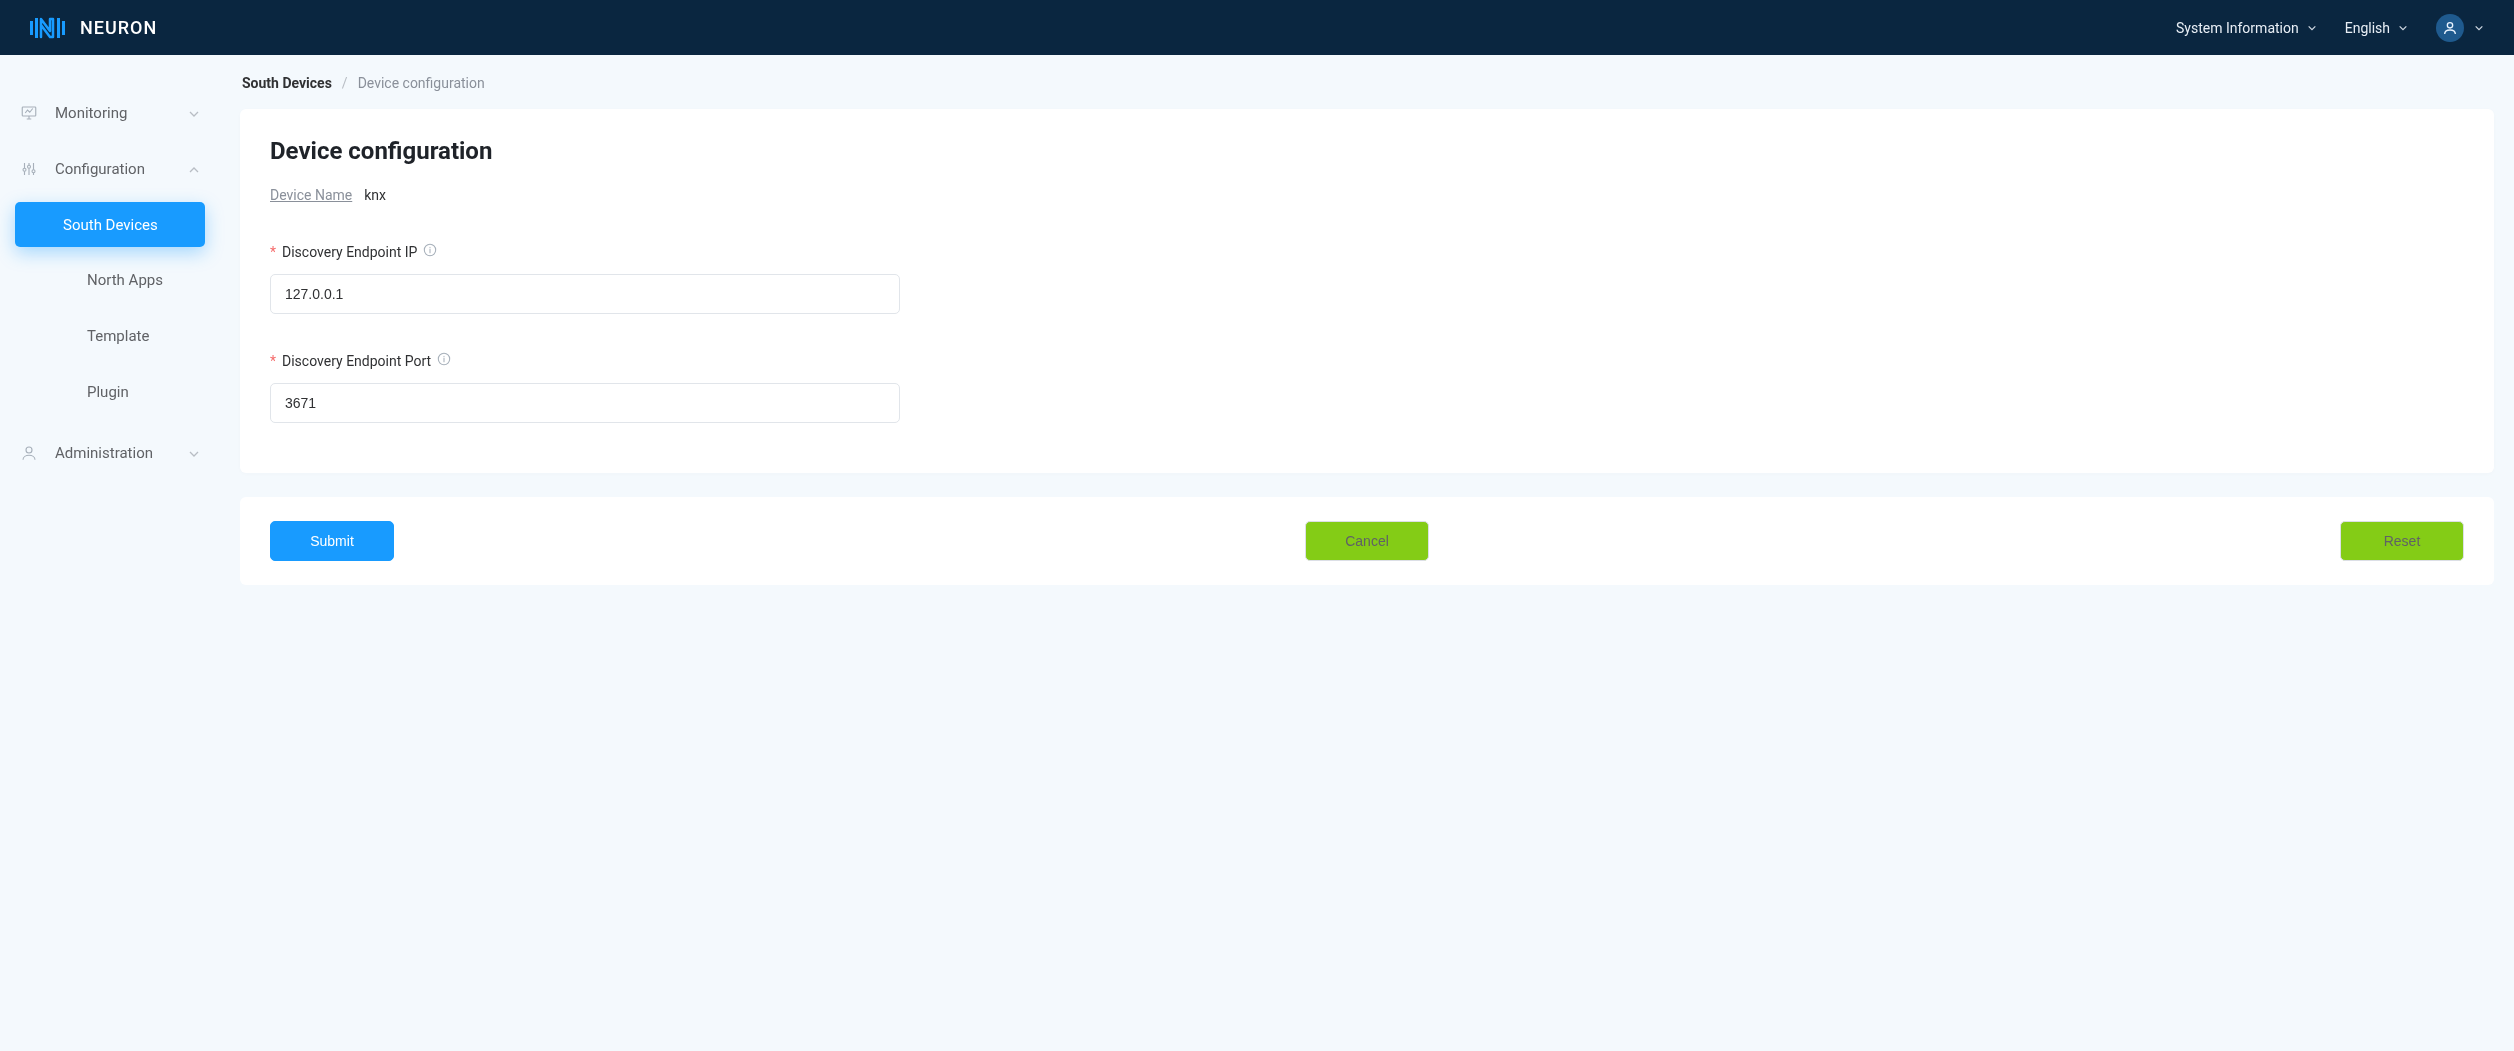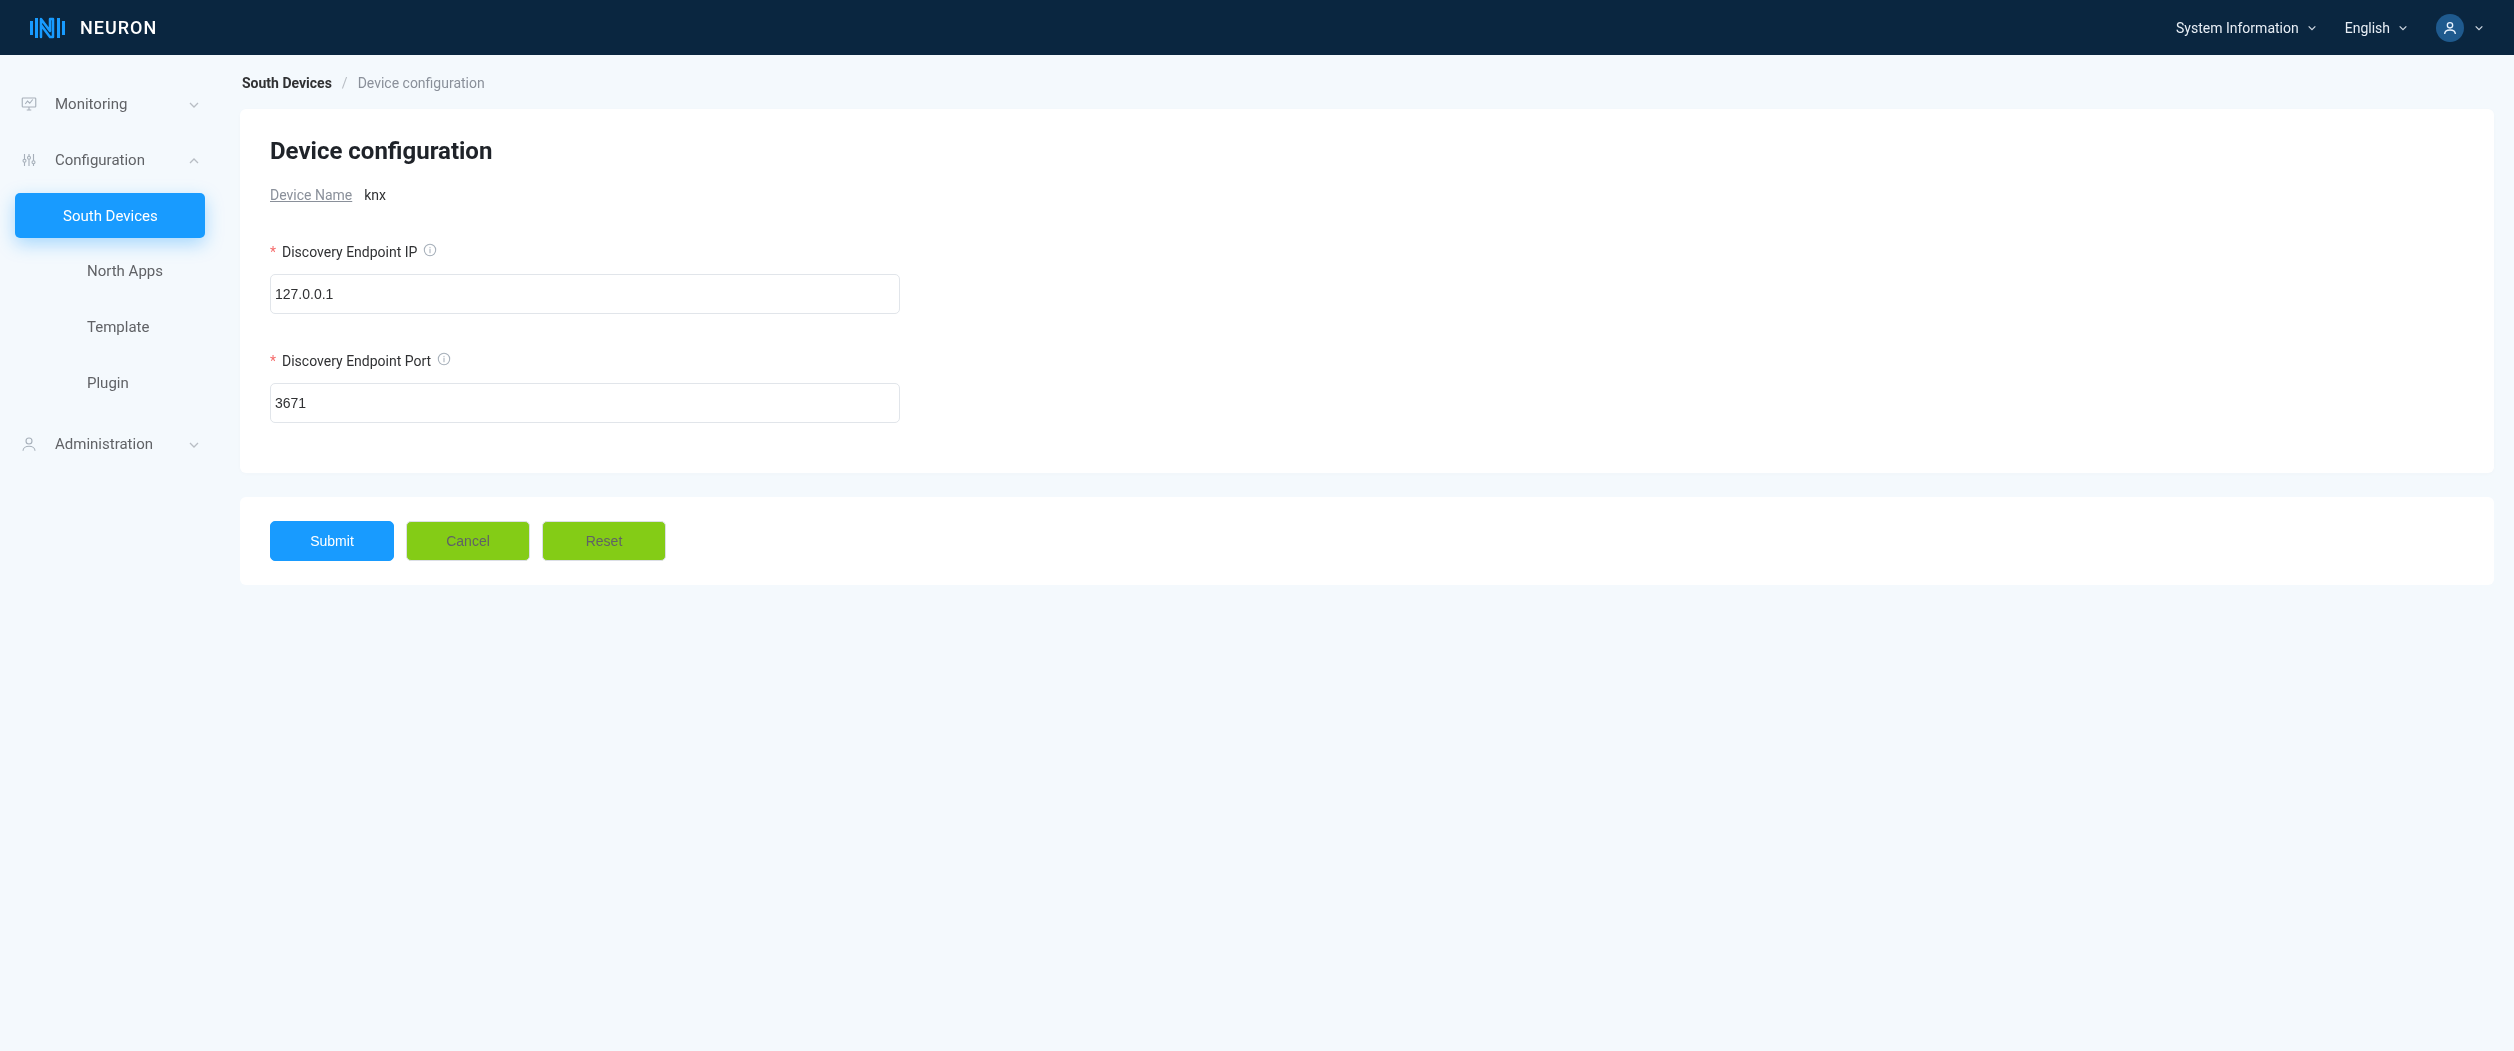--- a/index.html
+++ b/index.html
@@ -30,21 +30,21 @@
       width: 28px; height: 28px; border-radius: 50%;
       background: #1f5a8e;
       display: flex; align-items: center; justify-content: center;
     }
     .chevron-down { width: 10px; height: 10px; }
 
     
     .layout { display: flex; min-height: calc(100vh - 55px); }
     .sidebar {
       width: 220px;
-      padding-top: 21px;
+      padding-top: 30px;
       background: #f4f9fd;
     }
     .nav-item {
       display: flex;
       align-items: center;
       padding: 0 20px;
       height: 56px;
       color: #606266;
       cursor: pointer;
       position: relative;
@@ -113,32 +113,32 @@
 
     .form-group { margin-bottom: 38px; max-width: 630px; }
     .form-label { display: flex; align-items: center; gap: 6px; margin-bottom: 14px; font-size: 14px; color: #303133; }
     .required-star { color: #f56c6c; }
     .info-icon { width: 14px; height: 14px; color: #909399; }
     .text-input {
       width: 100%;
       height: 40px;
       border: 1px solid #e1e5ea;
       border-radius: 5px;
-      padding: 0 4px;
+      padding: 0 14px;
       font-size: 14px;
       color: #303133;
       outline: none;
     }
 
     .button-bar {
       background: #fff;
       border-radius: 6px;
       padding: 24px 30px;
       display: flex;
-      justify-content: flex-start;
+      justify-content: space-between;
       gap: 12px;
     }
     .btn {
       min-width: 124px;
       height: 40px;
       border-radius: 5px;
       font-size: 14px;
       cursor: pointer;
       display: inline-flex;
       align-items: center;

